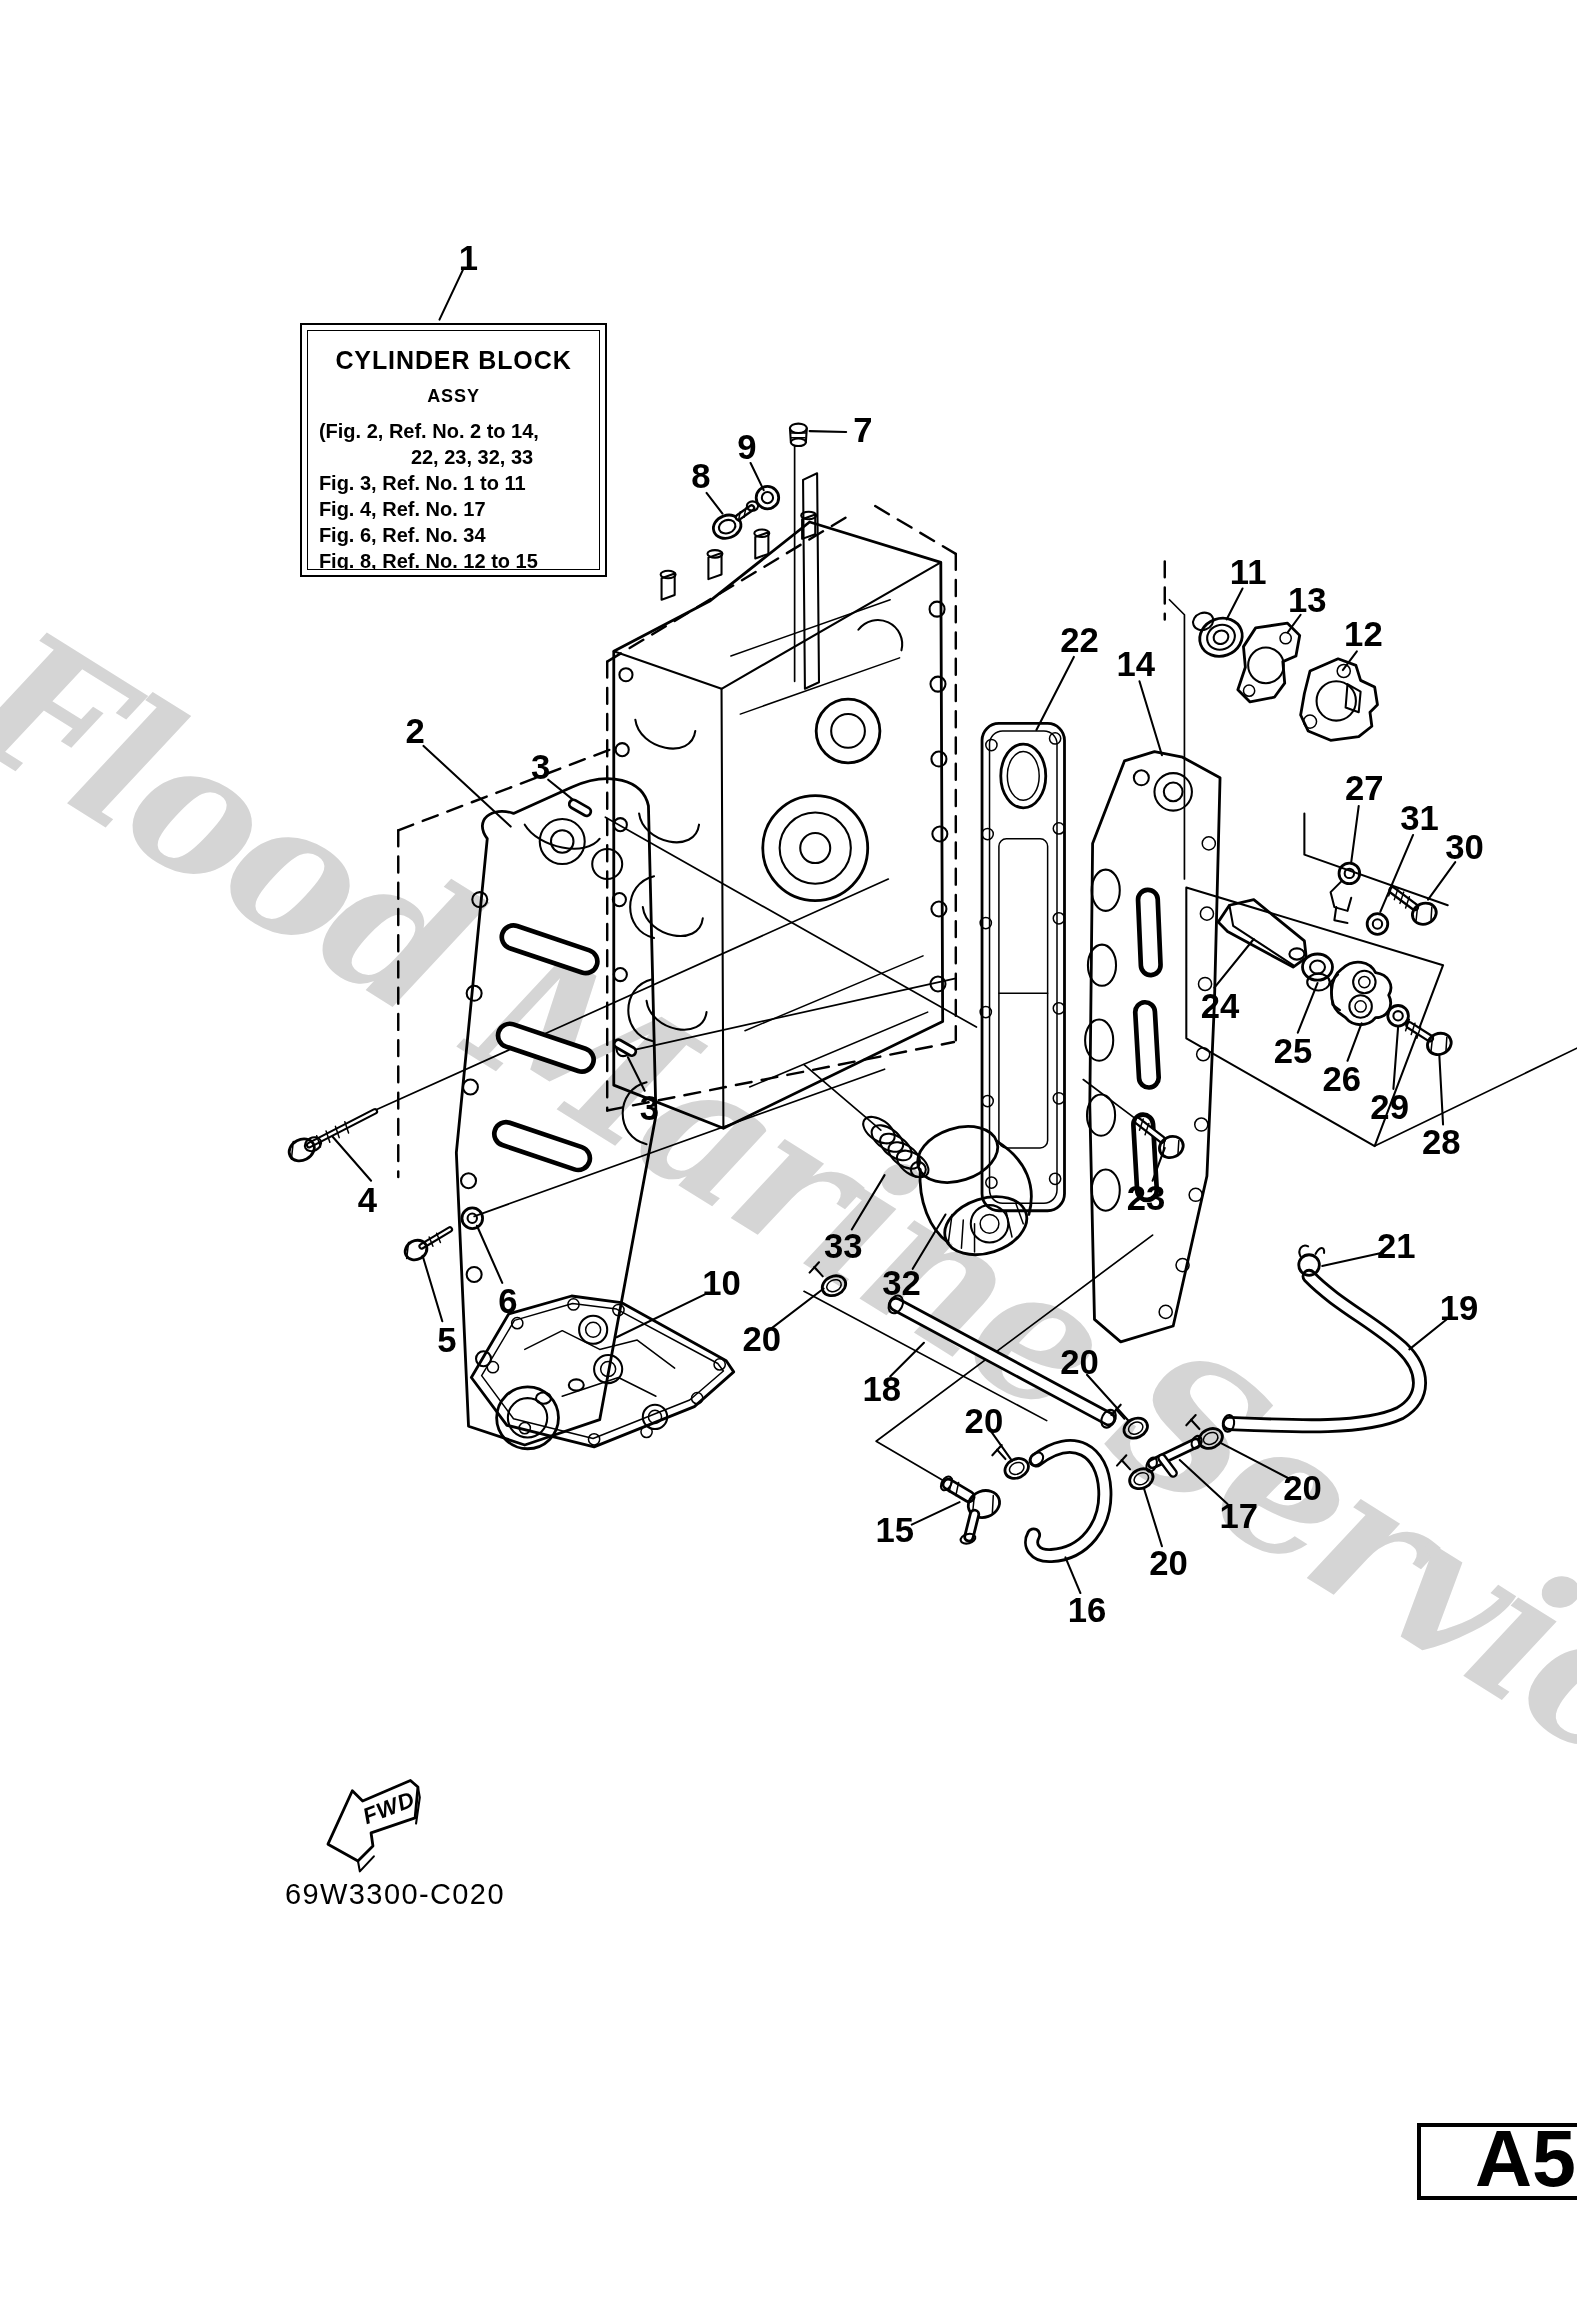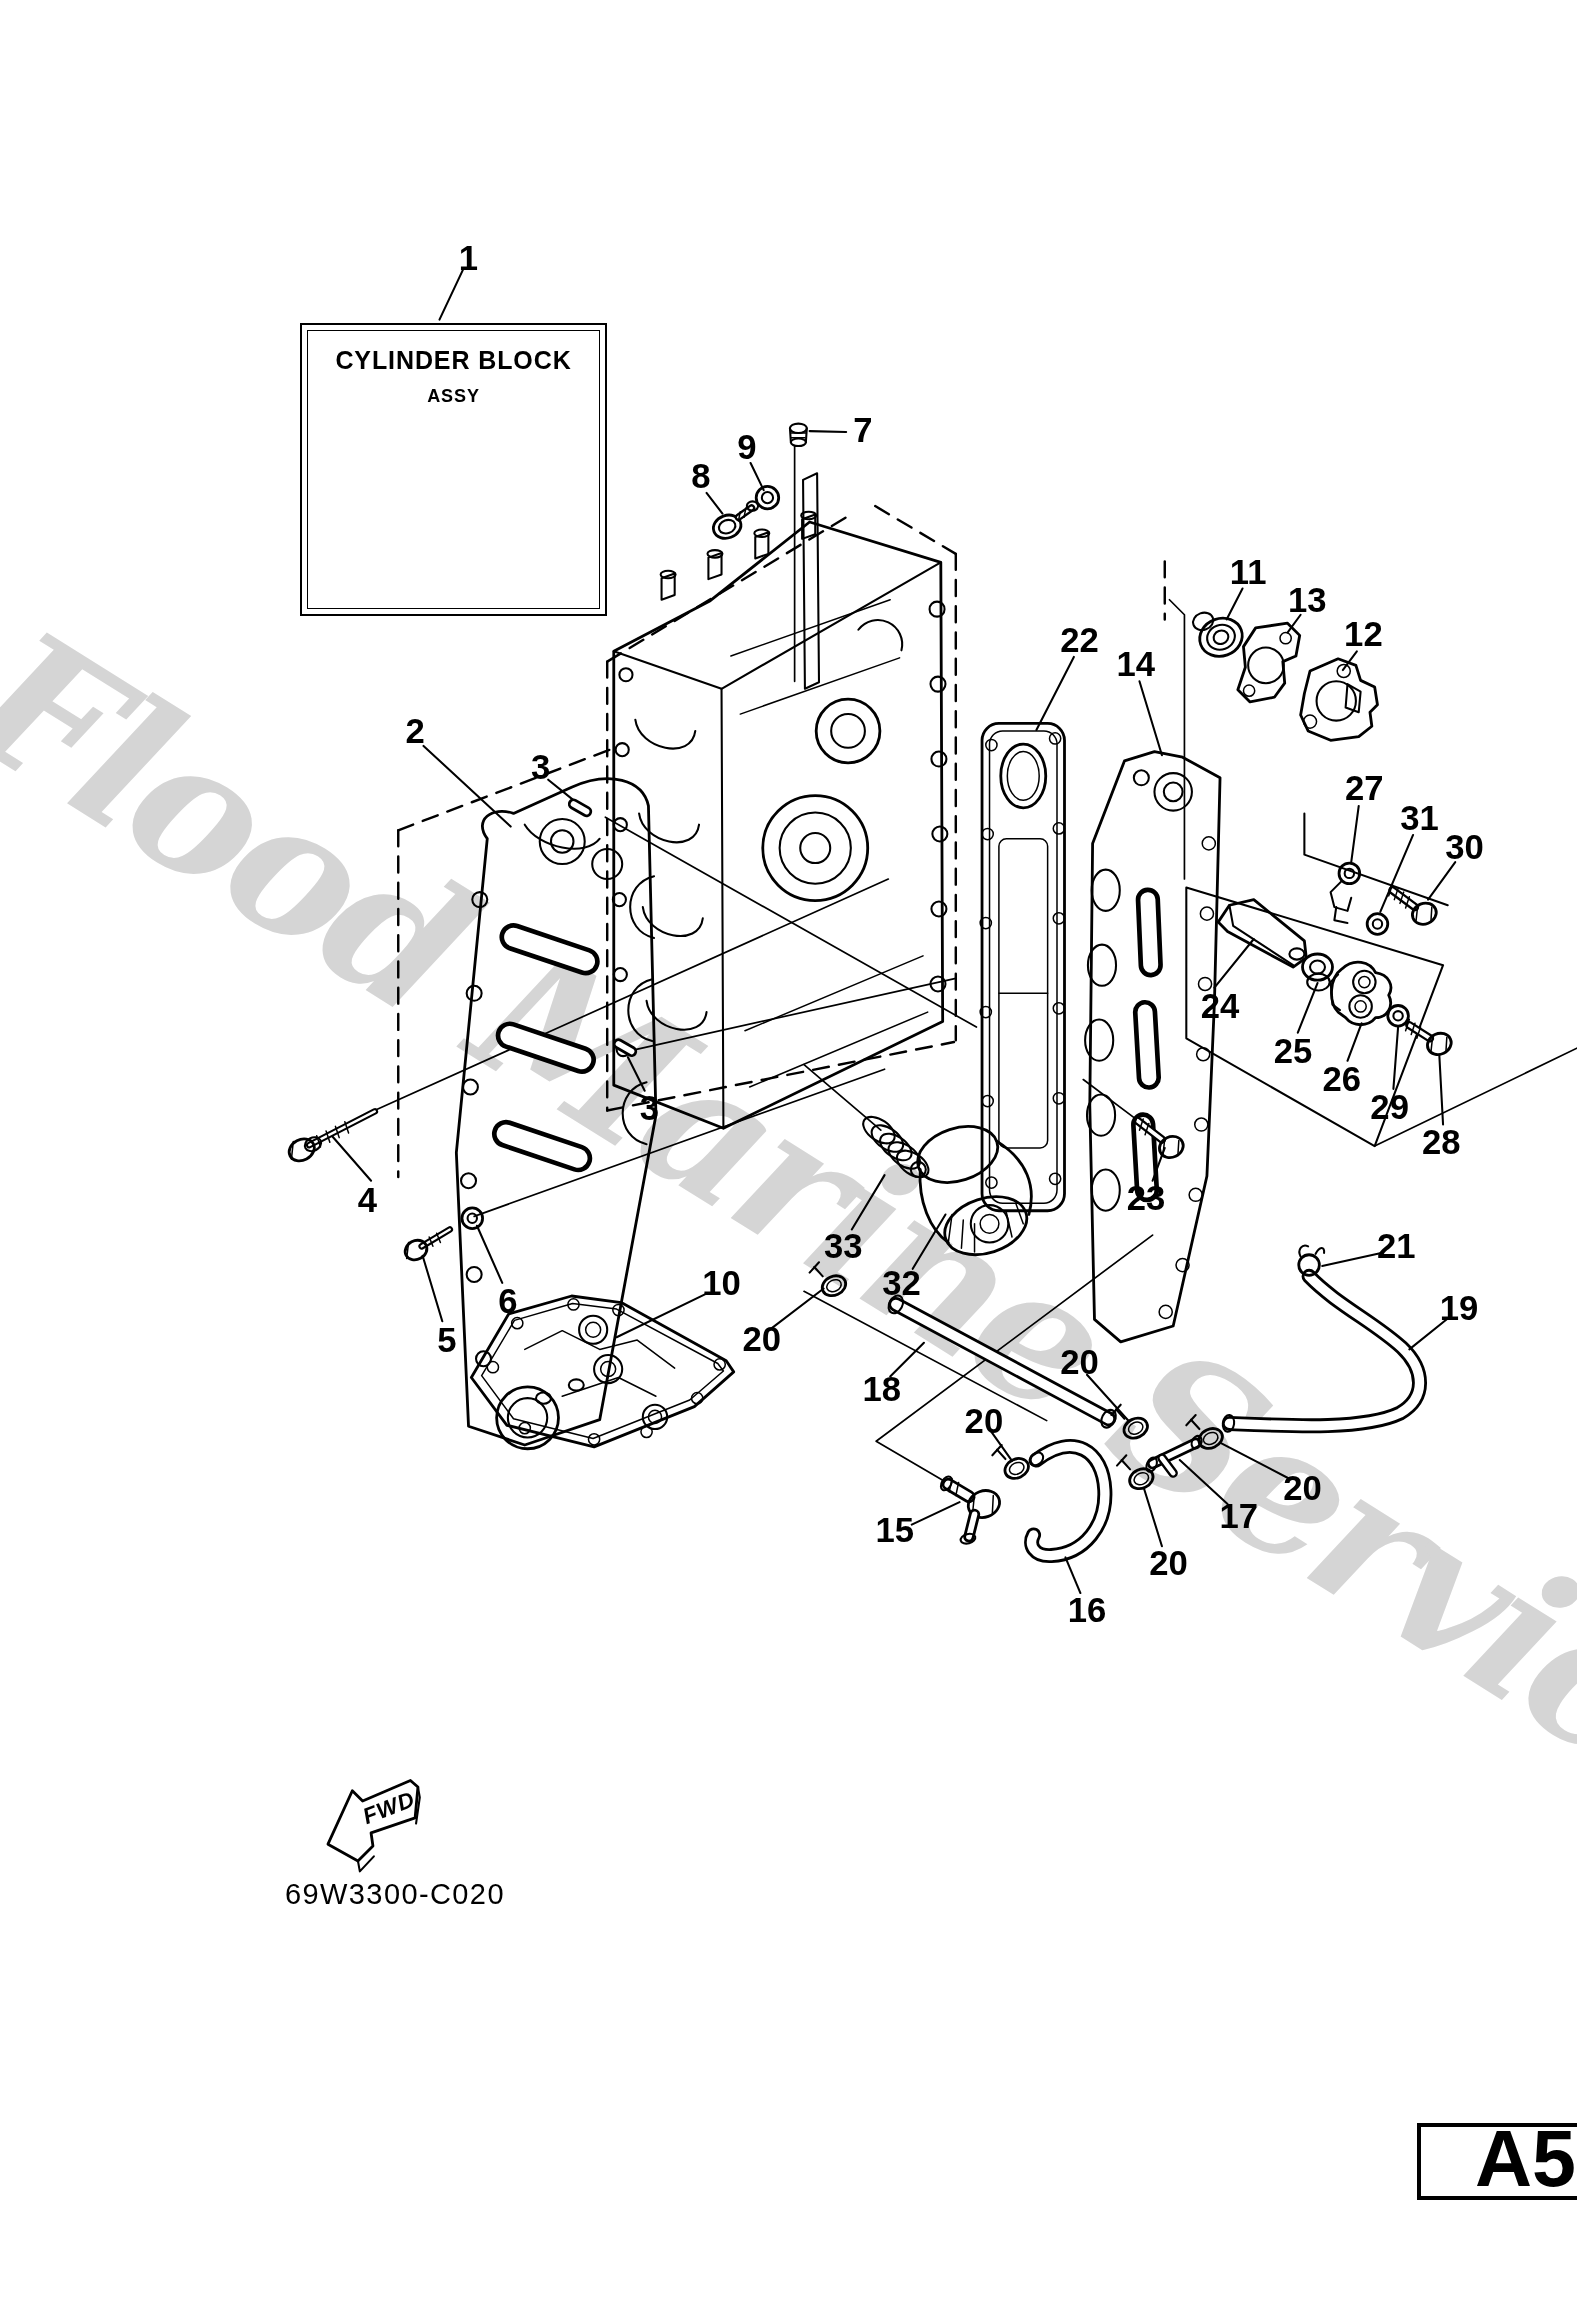--- a/index.html
+++ b/index.html
@@ -16,21 +16,21 @@
   .s3{stroke-width:3px;} .s2{stroke-width:2.2px;} .s15{stroke-width:1.6px;}
   .dash{stroke-width:2.6px;stroke-dasharray:17 11;}
   .thin{stroke-width:1.8px;}
   .wht{stroke:#fff !important;}
   .leader{stroke:#000;stroke-width:2.2px;}
   .callout-label{font-family:"Liberation Sans",sans-serif;font-size:37px;font-weight:bold;
     fill:#000;stroke:none;text-anchor:middle;}
   #fwd-text{font-family:"Liberation Sans",sans-serif;font-size:24px;font-weight:bold;
     font-style:italic;fill:#000;stroke:none;letter-spacing:1px;}
   
-  #info-box{position:absolute;left:300px;top:323px;width:307px;height:293px;z-index:3;
+  #info-box{position:absolute;left:300px;top:323px;width:307px;height:254px;z-index:3;
     border:2.8px solid #000;box-sizing:border-box;background:#fff;}
   #info-box .inner{position:absolute;left:4.7px;top:4.7px;right:4.7px;bottom:4.7px;border:1.9px solid #000;
     overflow:hidden;}
   #info-box .title{margin-top:15px;text-align:center;font-size:25px;font-weight:bold;letter-spacing:0.9px;}
   #info-box .subtitle{margin-top:11.2px;text-align:center;font-size:18px;font-weight:bold;letter-spacing:0.9px;}
   #info-box .ref-lines{margin:11.2px 0 0 11.2px;font-size:20px;font-weight:bold;line-height:26px;}
   #info-box .ref-lines div:nth-child(2){padding-left:92px;}
   
   #drawing-code{position:absolute;left:285px;top:1878px;font-size:29px;letter-spacing:1.4px;
     color:#000;z-index:3;}
@@ -540,20 +540,29 @@
         <text x="962" y="1382" class="callout-label">32</text>
         <line x1="909" y1="1312" x2="944" y2="1254" class="leader"></line>
         <text x="900" y="1342" class="callout-label">33</text>
       </g>
   </svg>
 
   <div id="info-box">
     <div class="inner">
       <div class="title">CYLINDER BLOCK</div>
       <div class="subtitle">ASSY</div>
+      <div class="ref-lines">
+          <div>(Fig. 2, Ref. No. 2 to 14,</div>
+          <div>22, 23, 32, 33</div>
+          <div>Fig. 3, Ref. No. 1 to 11</div>
+          <div>Fig. 4, Ref. No. 17</div>
+          <div>Fig. 6, Ref. No. 34</div>
+          <div>Fig. 8, Ref. No. 12 to 15</div>
+          <div>Fig. 11, Ref. No. 17)</div>
+        </div>
     </div>
   </div>
 
   <div id="drawing-code">69W3300-C020</div>
 
   <div id="page-tab">
     <span>A5</span>
   </div>
 
 </div>

